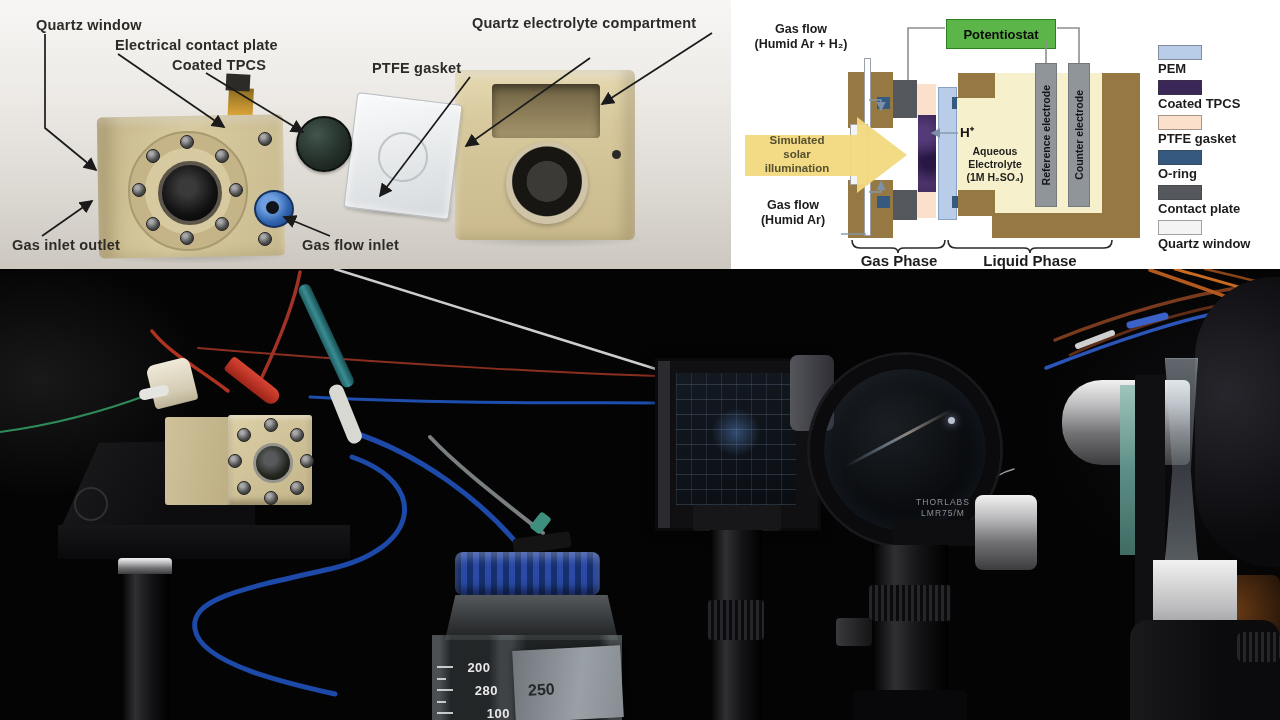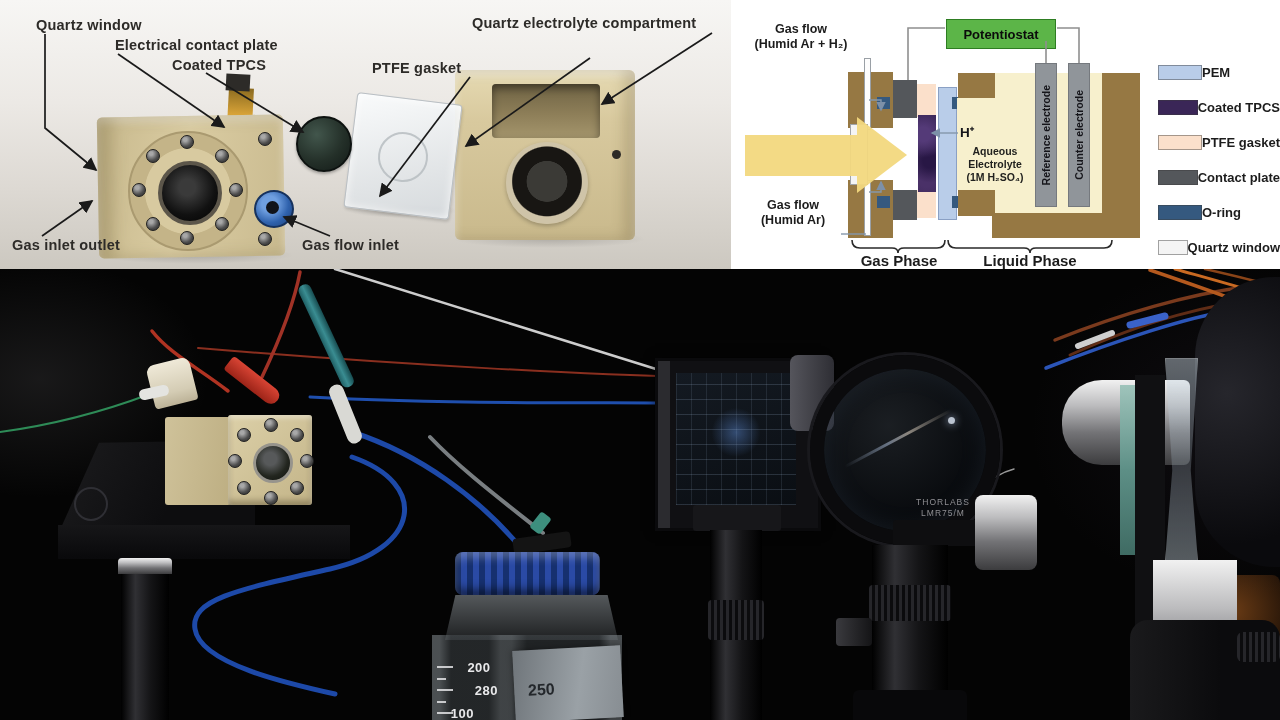--- a/index.html
+++ b/index.html
@@ -13,21 +13,21 @@
   .shadow{background:radial-gradient(ellipse at center,rgba(0,0,0,.16),transparent 70%);border-radius:50%;}
   .beige{background:linear-gradient(100deg,#c7b88c,#dacca2 45%,#c9ba8f);}
   .bolt{width:12px;height:12px;border-radius:50%;border:1px solid #1f1f1f;
         background:radial-gradient(circle at 35% 30%,#a8a8a8 15%,#4d4d4d 60%,#2a2a2a);}
   
   #sc{left:731px;top:0;width:549px;height:269px;background:#ffffff;}
   .slab{font-size:12.5px;font-weight:bold;color:#1c1c1c;text-align:center;line-height:1.18;}
   .brown{background:var(--frame_brown);}
   .cream{background:var(--electrolyte_cream);}
   .vtext{writing-mode:vertical-rl;transform:rotate(180deg);font-size:10.5px;font-weight:bold;color:#15151a;}
-  .lgd-item{height:35px;display:flex;flex-direction:row;align-items:flex-end;}
+  .lgd-item{height:35px;display:flex;flex-direction:column;align-items:flex-start;}
   .lgd-sw{width:44px;height:15px;border:1px solid rgba(60,60,60,.45);box-sizing:border-box;}
   .lgd-tx{font-size:13px;font-weight:bold;color:#1c1c1c;margin-top:1px;white-space:nowrap;}
   
   #pb{left:0;top:269px;width:1280px;height:451px;overflow:hidden;
       background:radial-gradient(ellipse 240px 170px at 40px 110px,rgba(135,133,138,.16),transparent 70%),
                  radial-gradient(ellipse 300px 240px at 1240px 160px,rgba(95,78,115,.12),transparent 70%),
                  #040404;}
   .post{background:linear-gradient(90deg,#000 0%,#303034 30%,#141416 62%,#000 100%);}
   .knurl{background:repeating-linear-gradient(90deg,#26262a 0 3px,#0b0b0d 3px 6px);}
   .silver{background:linear-gradient(180deg,#f1f1f1,#bcbcbe 30%,#737376 62%,#3c3c3e);}
@@ -125,20 +125,25 @@
     <div class="a brown" style="left:117px;top:180px;width:45px;height:58px;"></div>
 
     <div class="a" style="left:133px;top:58px;width:5px;height:70px;background:#fdfdfd;border:1px solid #9aa0a6;"></div>
     <div class="a" style="left:133px;top:180px;width:5px;height:54px;background:#fdfdfd;border:1px solid #9aa0a6;"></div>
 
     <div class="a" style="left:119px;top:124px;width:16px;height:59px;background:var(--quartz_window);border:1.5px solid #a0a4a8;"></div>
 
     <div class="a" style="left:14px;top:135px;width:112px;height:41px;background:var(--solar_yellow);opacity:.95;"></div>
     <div class="a" style="left:126px;top:117px;width:0;height:0;border-left:50px solid var(--solar_yellow);
                 border-top:38px solid transparent;border-bottom:38px solid transparent;opacity:.95;"></div>
+    <div class="a" style="left:14px;top:134px;width:104px;text-align:center;font-size:11.5px;font-weight:bold;color:#55502f;line-height:1.2;">
+      <div>Simulated</div>
+      <div>solar</div>
+      <div>illumination</div>
+    </div>
 
     <div class="a" style="left:162px;top:80px;width:24px;height:38px;background:var(--contact_plate);"></div>
     <div class="a" style="left:162px;top:190px;width:24px;height:30px;background:var(--contact_plate);"></div>
 
     <div class="a" style="left:186px;top:84px;width:19px;height:33px;background:var(--ptfe_gasket);"></div>
     <div class="a" style="left:186px;top:190px;width:19px;height:28px;background:var(--ptfe_gasket);"></div>
 
     <div class="a" style="left:187px;top:115px;width:18px;height:77px;
                 background:radial-gradient(circle at 30% 25%,#543a78 0 12%,transparent 40%),
                            radial-gradient(circle at 65% 60%,#281745 0 14%,transparent 45%),
@@ -219,26 +224,26 @@
       </div>
       <div class="lgd-item">
         <div class="lgd-sw" style="background-color: rgb(58, 38, 87);"></div>
         <div class="lgd-tx">Coated TPCS</div>
       </div>
       <div class="lgd-item">
         <div class="lgd-sw" style="background-color: rgb(251, 224, 203);"></div>
         <div class="lgd-tx">PTFE gasket</div>
       </div>
       <div class="lgd-item">
+        <div class="lgd-sw" style="background-color: rgb(53, 89, 127);"></div>
+        <div class="lgd-tx">O-ring</div>
+      </div>
+      <div class="lgd-item">
         <div class="lgd-sw" style="background-color: rgb(84, 87, 91);"></div>
         <div class="lgd-tx">Contact plate</div>
-      </div>
-      <div class="lgd-item">
-        <div class="lgd-sw" style="background-color: rgb(53, 89, 127);"></div>
-        <div class="lgd-tx">O-ring</div>
       </div>
       <div class="lgd-item">
         <div class="lgd-sw" style="background-color: rgb(244, 244, 244);"></div>
         <div class="lgd-tx">Quartz window</div>
       </div>
     </div>
   </div>
 
   <div id="pb" class="a">
 
@@ -307,21 +312,21 @@
                 clip-path:polygon(6% 0,94% 0,100% 100%,0 100%);"></div>
     <div class="a" style="left:432px;top:366px;width:190px;height:85px;
                 background:linear-gradient(90deg,rgba(200,210,216,.30) 0 4%,rgba(140,150,158,.12) 10% 30%,rgba(215,225,232,.22) 36% 42%,rgba(130,140,148,.10) 50% 88%,rgba(205,215,222,.28) 94% 100%),rgba(70,78,84,.25);"></div>
     <div class="a tick" style="left:437px;top:397px;width:16px;"></div>
     <div class="a tick" style="left:437px;top:409px;width:9px;"></div>
     <div class="a tick" style="left:437px;top:420px;width:16px;"></div>
     <div class="a tick" style="left:437px;top:432px;width:9px;"></div>
     <div class="a tick" style="left:437px;top:443px;width:16px;"></div>
     <div class="a gtext" style="left:460px;top:391px;width:38px;text-align:center;">200</div>
     <div class="a gtext" style="left:460px;top:414px;width:38px;text-align:right;">280</div>
-    <div class="a gtext" style="left:436px;top:437px;width:38px;text-align:right;">100</div>
+    <div class="a gtext" style="left:472px;top:437px;width:38px;text-align:right;">100</div>
     <div class="a" style="left:514px;top:379px;width:108px;height:72px;transform:rotate(-3deg);
                 background:linear-gradient(100deg,#6f757a,#9aa1a6 60%,#878d92);box-shadow:0 0 6px rgba(0,0,0,.4);"></div>
     <div class="a" style="left:528px;top:412px;font-size:16px;font-weight:bold;color:#23272b;transform:rotate(-3deg);">250</div>
 
     <div class="a" style="left:655px;top:89px;width:160px;height:167px;background:linear-gradient(90deg,#2b2b2f 0 12px,#101013 12px);
                 border:3px solid #0a0a0c;box-shadow:0 0 10px rgba(0,0,0,.6);"></div>
     <div class="a" style="left:676px;top:104px;width:120px;height:132px;
                 background:repeating-linear-gradient(0deg,rgba(155,180,210,.20) 0 1px,transparent 1px 15px),
                            repeating-linear-gradient(90deg,rgba(155,180,210,.13) 0 1px,transparent 1px 15px),
                            radial-gradient(circle at 50% 45%,rgba(110,165,255,.38),transparent 26%),

